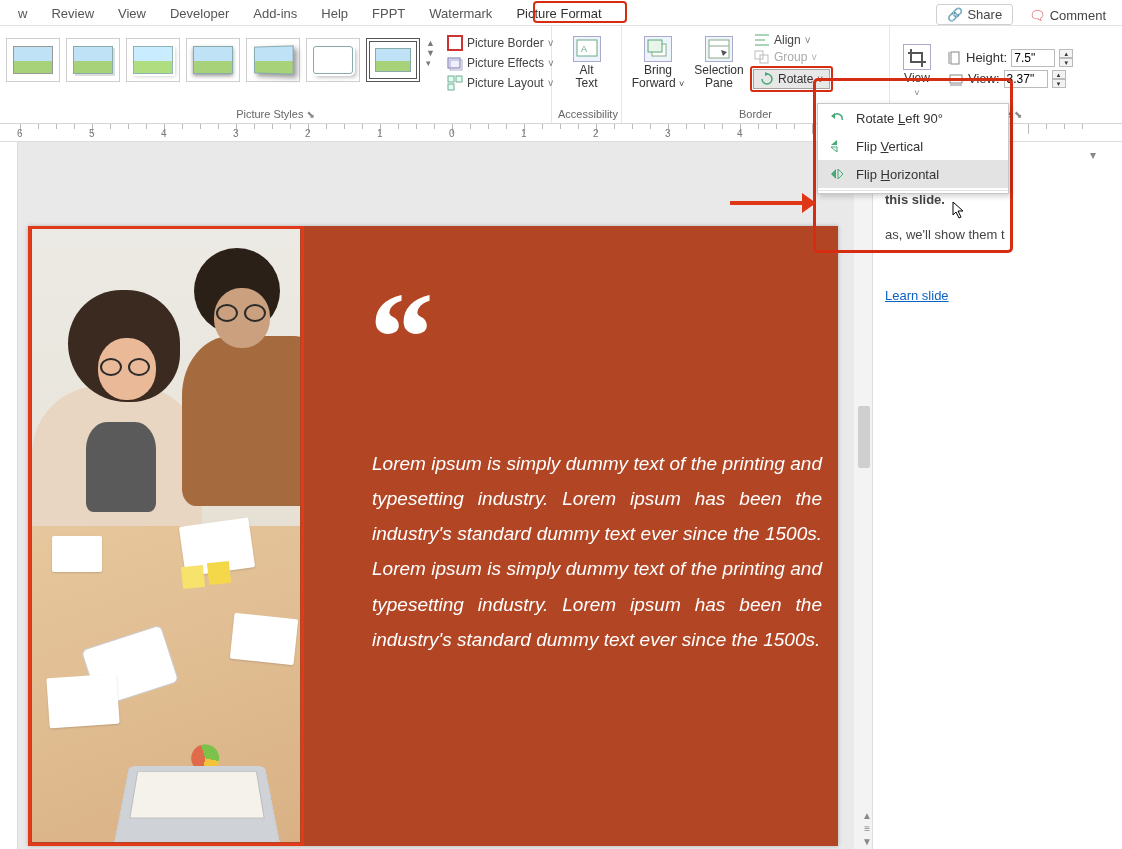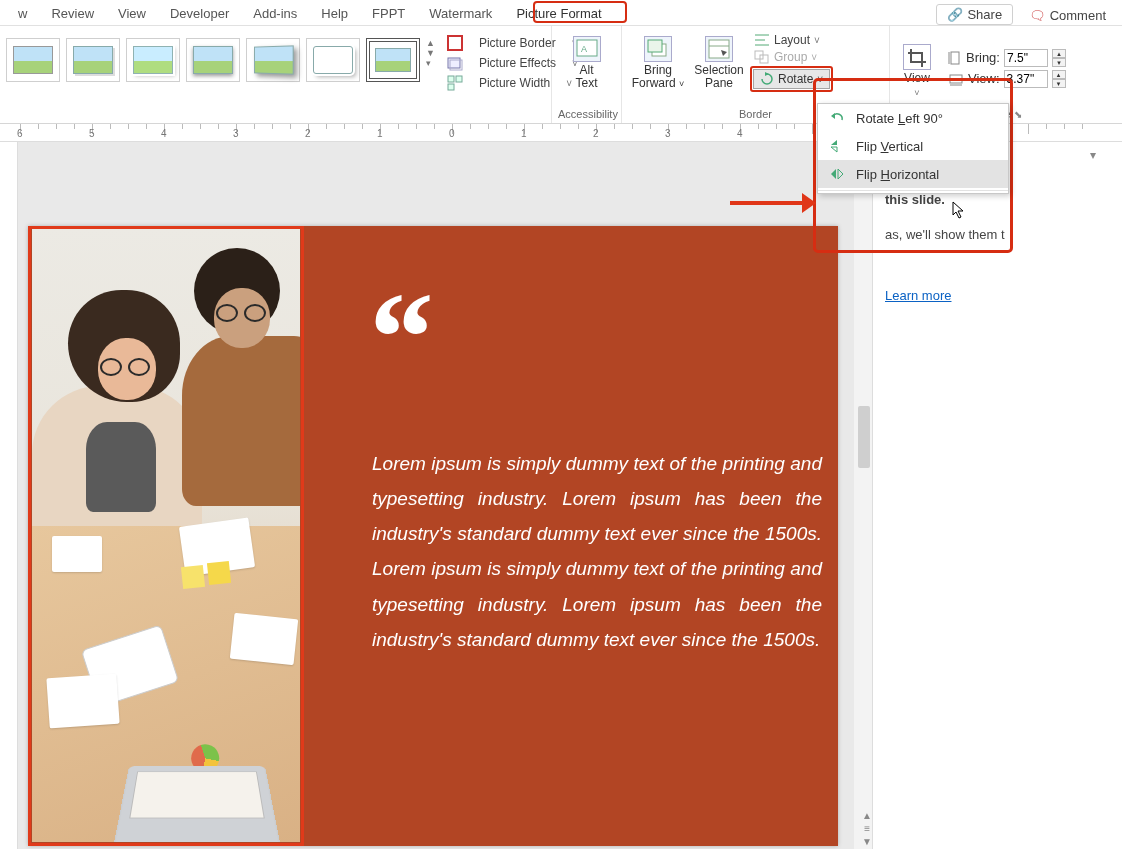--- a/index.html
+++ b/index.html
@@ -25,21 +25,21 @@
 .thumb.t1 .inner { border: 1px solid #999; }
 .thumb.t2 .inner { box-shadow: 2px 2px 0 #ddd; }
 .thumb.t3 .inner { filter: brightness(1.05); box-shadow: 0 0 0 2px #fff, 2px 2px 4px rgba(0,0,0,.25); }
 .thumb.t4 .inner { box-shadow: 0 2px 4px rgba(0,0,0,.4); }
 .thumb.t5 .inner { transform: perspective(60px) rotateY(-8deg); box-shadow: 3px 3px 5px rgba(0,0,0,.4); }
 .thumb.t6 .inner { border-radius: 3px; box-shadow: 0 0 0 2px #fff, 3px 3px 4px rgba(0,0,0,.3); background: #fff; }
 .thumb.t7 { border: 4px double #555; }
 .thumb.t7 .inner { width: 36px; height: 24px; }
 
 .v-btns { display: flex; flex-direction: column; gap: 2px; padding-top: 4px; padding-left: 6px; }
-.v-btns .mini { display: flex; align-items: center; gap: 16px; font-size: 12px; color: #444; padding: 1px 2px; white-space: nowrap; }
+.v-btns .mini { display: flex; align-items: center; gap: 4px; font-size: 12px; color: #444; padding: 1px 2px; white-space: nowrap; }
 .v-btns .mini .ic { width: 16px; height: 16px; display: inline-flex; align-items: center; justify-content: center; }
 
 .big-btn { display: flex; flex-direction: column; align-items: center; justify-content: flex-start; width: 62px; padding-top: 6px; gap: 2px; }
 .big-btn .bic { width: 28px; height: 26px; border: 1px solid #aac; background: #eef4fb; display: flex; align-items: center; justify-content: center; }
 .big-btn .blabel { font-size: 12px; text-align: center; line-height: 1.1; }
 
 .arrange-body { display: flex; align-items: flex-start; gap: 2px; }
 .arrange-col { display: flex; flex-direction: column; gap: 1px; padding-top: 2px; }
 .arrange-col .mini { display: flex; align-items: center; gap: 4px; font-size: 12px; color: #444; padding: 1px 4px; white-space: nowrap; }
 
@@ -200,25 +200,26 @@
             <span style="font-size:10px;color:#777"> ˅</span>
         </div>
         <div class="mini">
           <span class="ic">
               <svg width="16" height="16">
                 <rect x="1" y="1" width="6" height="6" fill="#dfe" stroke="#7a9"></rect>
                 <rect x="9" y="1" width="6" height="6" fill="#dfe" stroke="#7a9"></rect>
                 <rect x="1" y="9" width="6" height="6" fill="#dfe" stroke="#7a9"></rect>
               </svg>
             </span>
-          <span>Picture Width</span>
+          <span>Picture Layout</span>
             <span style="font-size:10px;color:#777"> ˅</span>
         </div>
       </div>
     </div>
+    <div class="group-label"><span>Picture Styles</span> <span style="font-size:10px;color:#888">⬊</span></div>
   </div>
 
   <div class="group" style="width:70px">
     <div class="group-body" style="justify-content:center">
       <div class="big-btn">
         <span class="bic">
             <svg width="22" height="20">
               <rect x="1" y="1" width="20" height="16" fill="#fff" stroke="#6a8"></rect>
               <text x="5" y="13" font-size="9" fill="#6a8">A</text>
             </svg>
@@ -252,21 +253,21 @@
       </div>
       <div class="arrange-col">
         <div class="mini">
           <span>
               <svg width="16" height="14">
                 <line x1="1" y1="2" x2="15" y2="2" stroke="#5a7"></line>
                 <line x1="1" y1="7" x2="11" y2="7" stroke="#5a7"></line>
                 <line x1="1" y1="12" x2="15" y2="12" stroke="#5a7"></line>
               </svg>
             </span>
-          <span>Layout</span>
+          <span>Align</span>
             <span style="font-size:10px;color:#777"> ˅</span>
         </div>
         <div class="mini" style="color:#aaa">
           <span>
               <svg width="16" height="14">
                 <rect x="1" y="1" width="8" height="8" fill="none" stroke="#bbb"></rect>
                 <rect x="6" y="5" width="8" height="8" fill="none" stroke="#bbb"></rect>
               </svg>
             </span>
           <span>Group</span>
@@ -301,21 +302,21 @@
         <span style="font-size:9px;color:#777">˅</span>
       </div>
       <div style="padding-left:6px">
         <div class="srow">
           <span>
               <svg width="14" height="16">
                 <rect x="3" y="2" width="8" height="12" fill="none" stroke="#888"></rect>
                 <line x1="1" y1="2" x2="1" y2="14" stroke="#888"></line>
               </svg>
             </span>
-          <span>Bring:</span>
+          <span>Height:</span>
           <input value="7.5&quot;" style="">
           <span class="spin">
               <span>▴</span>
               <span>▾</span>
             </span>
         </div>
         <div class="srow">
           <span>
               <svg width="16" height="14">
                 <rect x="2" y="3" width="12" height="8" fill="none" stroke="#888"></rect>
@@ -452,21 +453,21 @@
           <span>≡</span>
           <span>▼</span>
         </div>
     </div>
   </div>
 
   <div class="side-panel">
     <span class="collapse-caret">▾</span>
     <div class="hint1">this slide.</div>
     <div style="margin-top:20px">as, we'll show them t</div>
-    <a href="#">Learn more</a>
+    <a href="#">Learn slide</a>
   </div>
 </div>
 
 <div class="rotate-menu-hl"></div>
 <div class="rotate-menu">
   <div class="rm-item">
     <span class="ic">
         <svg width="16" height="14">
           <path d="M13 9 A5 5 0 0 0 4 5" fill="none" stroke="#4a7" stroke-width="1.5"></path>
           <polygon points="6,2 2,5 6,8" fill="#4a7"></polygon>

